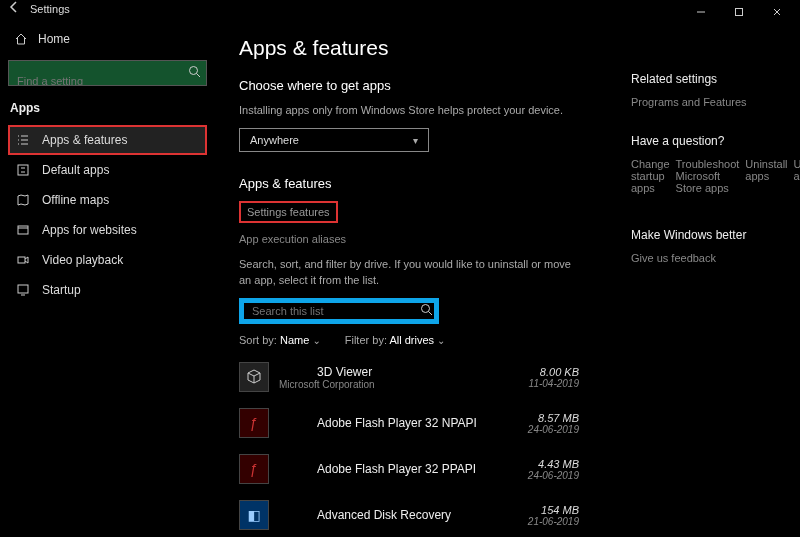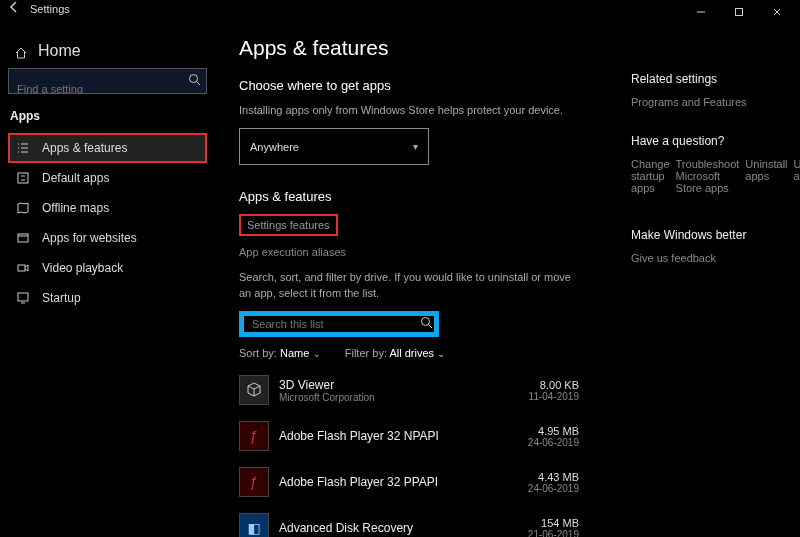--- a/index.html
+++ b/index.html
@@ -13,45 +13,45 @@
   .window { width: 100%; height: 100%; display: flex; flex-direction: column; }
   .title-bar { height: 28px; display: flex; align-items: flex-start; padding: 0 4px; }
   .title-bar .left { display: flex; align-items: center; }
   .title-bar .back { width: 20px; text-align: center; font-size: 13px; color: #ccc; }
   .title-bar .title { font-size: 11px; margin-left: 6px; color: #ddd; }
   .title-bar .right { margin-left: auto; display: flex; }
   .title-bar .winbtn { width: 38px; height: 24px; display:flex; align-items:center; justify-content:center; color:#ccc; font-size:11px; }
   .winbtn svg { width:10px; height:10px; }
   .body { flex:1; display:flex; overflow:hidden; }
   .sidebar { width: 215px; background:#000; padding: 4px 8px 0 8px; display:flex; flex-direction:column; }
-  .home-row { display:flex; align-items:flex-end; height:28px; color:#ddd; padding-left:4px; margin-bottom:8px; font-size:16px;}
+  .home-row { display:flex; align-items:flex-start; height:28px; color:#ddd; padding-left:4px; font-size:12px;}
   .home-row .icn { width:18px; display:inline-flex; justify-content:center; margin-right:8px;}
   .search-wrap { position:relative; margin-bottom:14px; }
   .search-input {
-    width: 100%; height: 26px; background:#0f172a; border:1px solid #555; color:#aaa;
+    width: 100%; height: 26px; background:#14532d; border:1px solid #555; color:#aaa;
     padding: 16px 26px 0 8px; font-size:11px;
   }
   .search-icn { position:absolute; right:6px; top:5px; color:#888; }
   .section-heading { font-size:12px; color:#eee; font-weight:600; margin: 0 0 10px 2px; }
   .nav-item {
     display:flex; align-items:center; height:30px; color:#ddd; padding-left:4px; font-size:12px;
     border:2px solid transparent;
   }
   .nav-item .nicn { width:18px; display:inline-flex; justify-content:center; margin-right:10px; }
   .nav-item.selected { background:#222; }
   .nav-highlight { border:2px solid #d33; }
 
   .main { flex:1; padding: 8px 18px 0 24px; overflow:hidden; display:flex; }
   .main-left { flex: 0 0 340px; }
   .main-right { flex:1; padding-left: 52px; padding-top: 36px; }
   h1 { font-size:21px; font-weight:400; margin-bottom:18px; color:#fff; }
   h2 { font-size:13px; font-weight:400; margin-bottom:10px; color:#fff; }
   .desc { font-size:11px; color:#aaa; margin-bottom:10px; line-height:1.4; }
   .dropdown {
-    width:190px; height:37px; border:1px solid #888; background:#000; color:#ddd;
+    width:190px; height:24px; border:1px solid #888; background:#000; color:#ddd;
     display:flex; align-items:center; justify-content:space-between; padding:0 10px; font-size:11px;
     margin-bottom: 24px;
   }
   .link-row { font-size:11px; color:#888; margin-bottom:6px; padding:4px 0;}
   .link-highlight { border:2px solid #d33; display:inline-block; padding:3px 6px; color:#999;}
   .app-search-wrap { position:relative; width:200px; margin:8px 0 10px 0; }
   .app-search {
     width:100%; height:26px; background:#000; border:5px solid #0ea5e9; color:#aaa;
     padding:0 26px 0 8px; font-size:11px;
   }
@@ -61,23 +61,23 @@
   .app-list { display:flex; flex-direction:column; gap:4px; }
   .app-row { display:flex; align-items:center; height:42px; }
   .app-icon {
     width:30px; height:30px; background:#222; border:1px solid #444;
     display:flex; align-items:center; justify-content:center; font-size:14px; color:#ccc;
     margin-right:10px; flex-shrink:0;
   }
   .app-icon.flash { background:#330000; color:#c33; }
   .app-icon.disk { background:#036; color:#9cf; }
   .app-name-col { flex:1; display:flex; flex-direction:column; justify-content:center; }
-  .app-name { font-size:12px; color:#eee; }
+  .app-name { font-size:12px; color:#eee;margin-left:38px; }
   .app-pub { font-size:10px; color:#888; }
-  .app-meta { text-align:right; display:flex; flex-direction:column; justify-content:center; min-width:74px; }
+  .app-meta { text-align:right; display:flex; flex-direction:column; justify-content:center; min-width:74px;font-style:italic; }
   .app-size { font-size:11px; color:#ddd; }
   .app-date { font-size:10px; color:#888; }
 
   .rel-head { font-size:12px; color:#eee; margin-bottom:10px; }
   .rel-link { font-size:11px; color:#888; margin-bottom:8px; }
   .rel-section { margin-bottom:26px; }
   .rel-links-stack { display:flex; flex-direction:row; gap:6px;}
   svg { stroke:#ccc; fill:none; }
   .chev { font-size:10px; color:#aaa; }
 </style>
@@ -248,21 +248,21 @@
               <div class="app-size">8.00 KB</div>
               <div class="app-date">11-04-2019</div>
             </div>
           </div>
           <div class="app-row">
             <div class="app-icon flash">ƒ</div>
             <div class="app-name-col">
                 <div class="app-name">Adobe Flash Player 32 NPAPI</div>
               </div>
             <div class="app-meta">
-              <div class="app-size">4.95 MB</div>
+              <div class="app-size">8.57 MB</div>
               <div class="app-date">24-06-2019</div>
             </div>
           </div>
           <div class="app-row">
             <div class="app-icon flash">ƒ</div>
             <div class="app-name-col">
                 <div class="app-name">Adobe Flash Player 32 PPAPI</div>
               </div>
             <div class="app-meta">
               <div class="app-size">4.43 MB</div>

